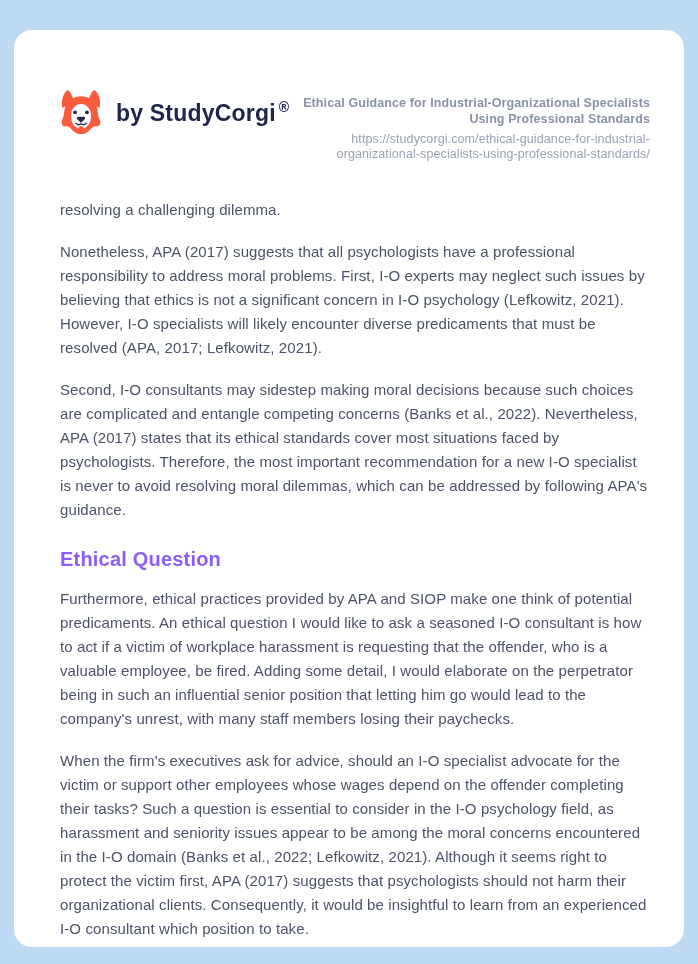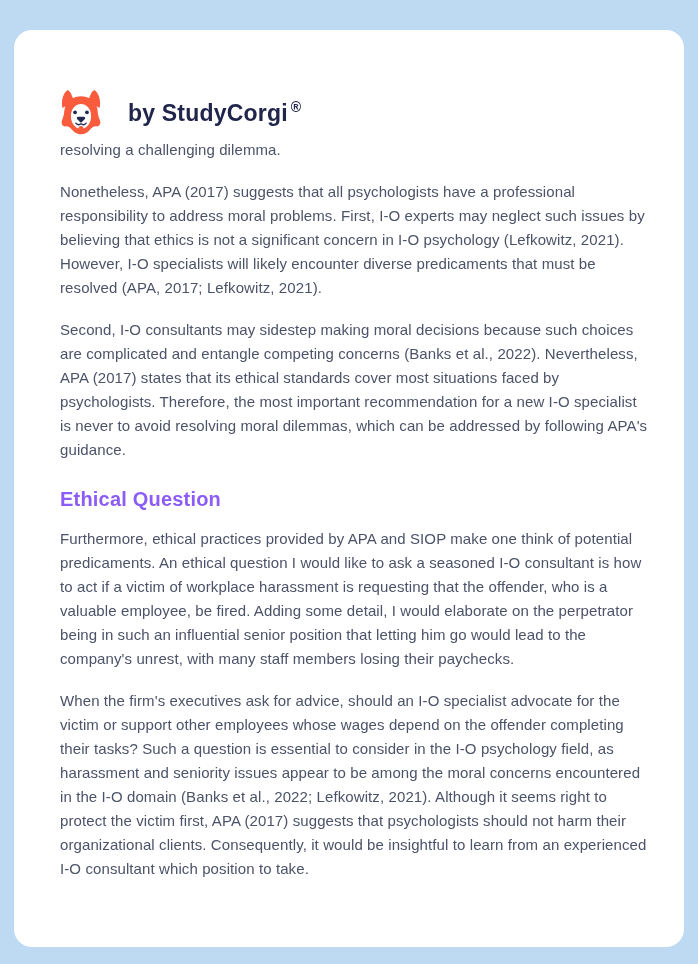--- a/index.html
+++ b/index.html
@@ -30,21 +30,21 @@
     display: flex;
     align-items: center;
     margin-top: 14px;
   }
   .corgi-logo { width: 42px; height: 50px; flex: 0 0 auto; }
   .brand-name {
     font-size: 23px;
     font-weight: bold;
     color: #20264B;
     letter-spacing: 0.2px;
-    margin-left: 26px;
+    margin-left: 14px;
     white-space: nowrap;
   }
   .reg-mark {
     font-size: 14px;
     font-weight: 600;
     color: #20264B;
     vertical-align: 9px;
     margin-left: 3px;
   }
   .doc-meta {
@@ -61,20 +61,21 @@
     margin-bottom: 5px;
   }
   .doc-url {
     font-size: 12.5px;
     color: #99A1B3;
     line-height: 15px;
     letter-spacing: 0.1px;
     overflow-wrap: break-word;
   }
   .content {
+    margin-top: 36px;
     width: 590px;
   }
   .content p {
     font-size: 15px;
     line-height: 24px;
     color: #4C5368;
     letter-spacing: 0.1px;
     margin-bottom: 18px;
   }
   .content h2 {
@@ -109,20 +110,24 @@
           <path d="M25.8,39.5 L34.2,39.5 A1.8,1.8 0 0 1 35.5,42.5 L31.4,46.8 A1.9,1.9 0 0 1 28.6,46.8 L24.5,42.5 A1.8,1.8 0 0 1 25.8,39.5 Z" fill="#232850"></path>
 
           <path d="M22.5,48.5 Q26.2,52.5 30,49.5 Q33.8,52.5 37.5,48.5" stroke="#232850" stroke-width="1.9" fill="none" stroke-linecap="round"></path>
 
           <rect x="26.4" y="52.5" width="7.2" height="11" rx="3.6" fill="#F95B3D"></rect>
         </svg>
       </span>
       <span class="brand-name"><span>by StudyCorgi</span><span class="reg-mark">®</span></span>
     </div>
 
+    <div class="doc-meta">
+      <div class="doc-title">Ethical Guidance for Industrial-Organizational Specialists Using Professional Standards</div>
+      <div class="doc-url">https://studycorgi.com/ethical-guidance-for-industrial-organizational-specialists-using-professional-standards/</div>
+    </div>
 
   </div>
 
   <div class="content">
     <p>resolving a challenging dilemma.</p>
     <p>Nonetheless, APA (2017) suggests that all psychologists have a professional responsibility to address moral problems. First, I-O experts may neglect such issues by believing that ethics is not a significant concern in I-O psychology (Lefkowitz, 2021). However, I-O specialists will likely encounter diverse predicaments that must be resolved (APA, 2017; Lefkowitz, 2021).</p>
     <p>Second, I-O consultants may sidestep making moral decisions because such choices are complicated and entangle competing concerns (Banks et al., 2022). Nevertheless, APA (2017) states that its ethical standards cover most situations faced by psychologists. Therefore, the most important recommendation for a new I-O specialist is never to avoid resolving moral dilemmas, which can be addressed by following APA's guidance.</p>
     <h2>Ethical Question</h2>
     <p>Furthermore, ethical practices provided by APA and SIOP make one think of potential predicaments. An ethical question I would like to ask a seasoned I-O consultant is how to act if a victim of workplace harassment is requesting that the offender, who is a valuable employee, be fired. Adding some detail, I would elaborate on the perpetrator being in such an influential senior position that letting him go would lead to the company's unrest, with many staff members losing their paychecks.</p>
     <p>When the firm's executives ask for advice, should an I-O specialist advocate for the victim or support other employees whose wages depend on the offender completing their tasks? Such a question is essential to consider in the I-O psychology field, as harassment and seniority issues appear to be among the moral concerns encountered in the I-O domain (Banks et al., 2022; Lefkowitz, 2021). Although it seems right to protect the victim first, APA (2017) suggests that psychologists should not harm their organizational clients. Consequently, it would be insightful to learn from an experienced I-O consultant which position to take.</p>

